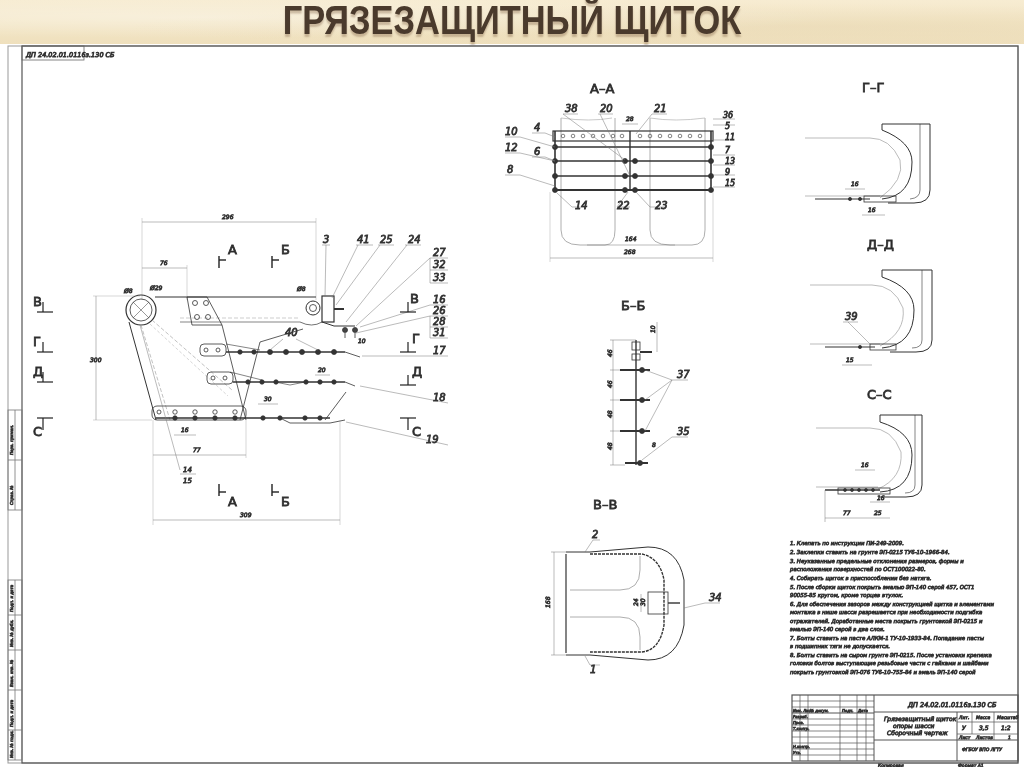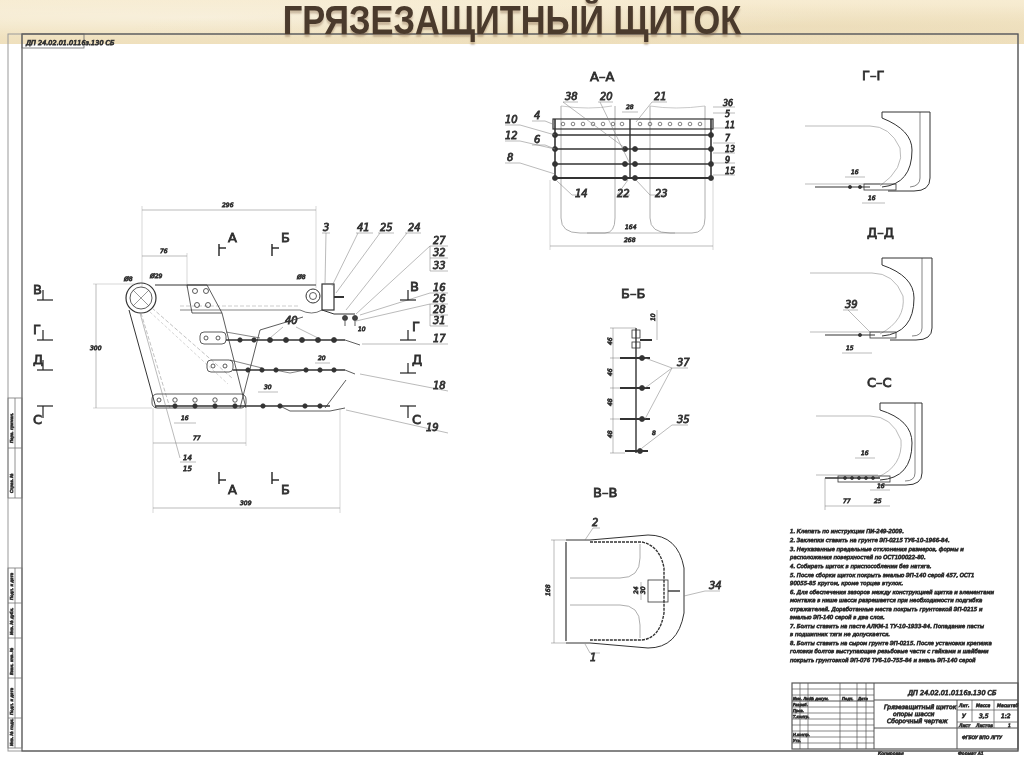--- a/index.html
+++ b/index.html
@@ -6,21 +6,21 @@
   body { width: 1024px; height: 767px; overflow: hidden; background: #ffffff; position: relative; font-family: "DejaVu Sans", sans-serif; }
   .title-banner { position: absolute; left: 0; top: 0; width: 1024px; height: 44px;
     background: linear-gradient(180deg, #f7ecd2 0%, #f3e6c6 50%, #efe0bd 100%); }
   .title-banner::after { content: ""; position: absolute; inset: 0;
     background: radial-gradient(ellipse at 20% 40%, rgba(255,255,255,0.35), rgba(255,255,255,0) 55%),
                 radial-gradient(ellipse at 80% 60%, rgba(220,200,160,0.25), rgba(255,255,255,0) 60%); }
   .title-text { position: absolute; left: 0; width: 1024px; top: -2px; text-align: center;
     font-family: "Liberation Sans", sans-serif; font-weight: bold; font-size: 40px; letter-spacing: 0px;
     color: #4a3a2c; transform: scaleX(0.86); transform-origin: center; z-index: 2;
     text-shadow: 0 3px 2px rgba(120,90,60,0.35); }
-  .sheet { position: absolute; left: 0; top: 32px; width: 840px; height: 723px; }
+  .sheet { position: absolute; left: 0; top: 44px; width: 840px; height: 723px; }
   svg text { font-family: "DejaVu Sans", sans-serif; font-style: italic; fill: #333; }
   .lbl { font-size: 10px; }
   .big { font-size: 13px; font-style: normal; fill: #222; }
   .dim { font-size: 6px; fill: #555; }
   .note { font-size: 5.4px; fill: #444; }
 </style>
 </head>
 <body>
 
 <div class="title-banner">

